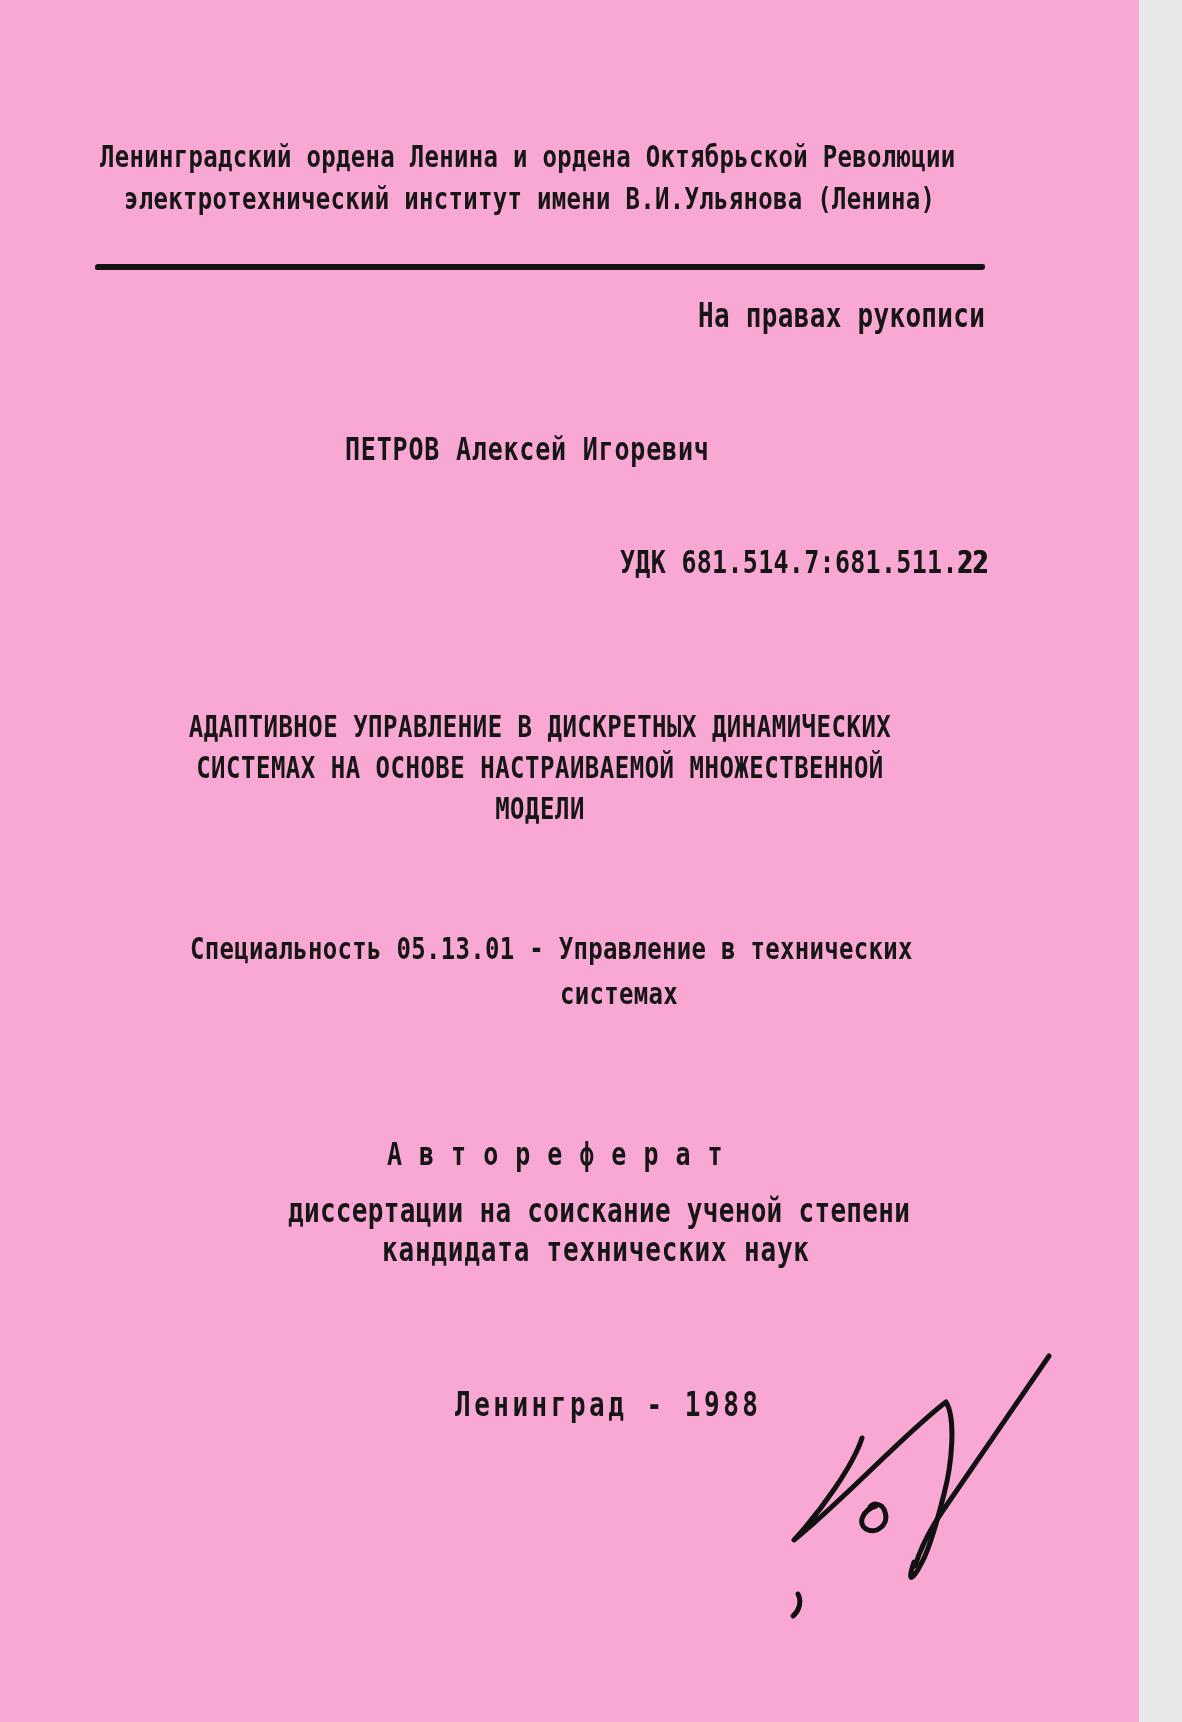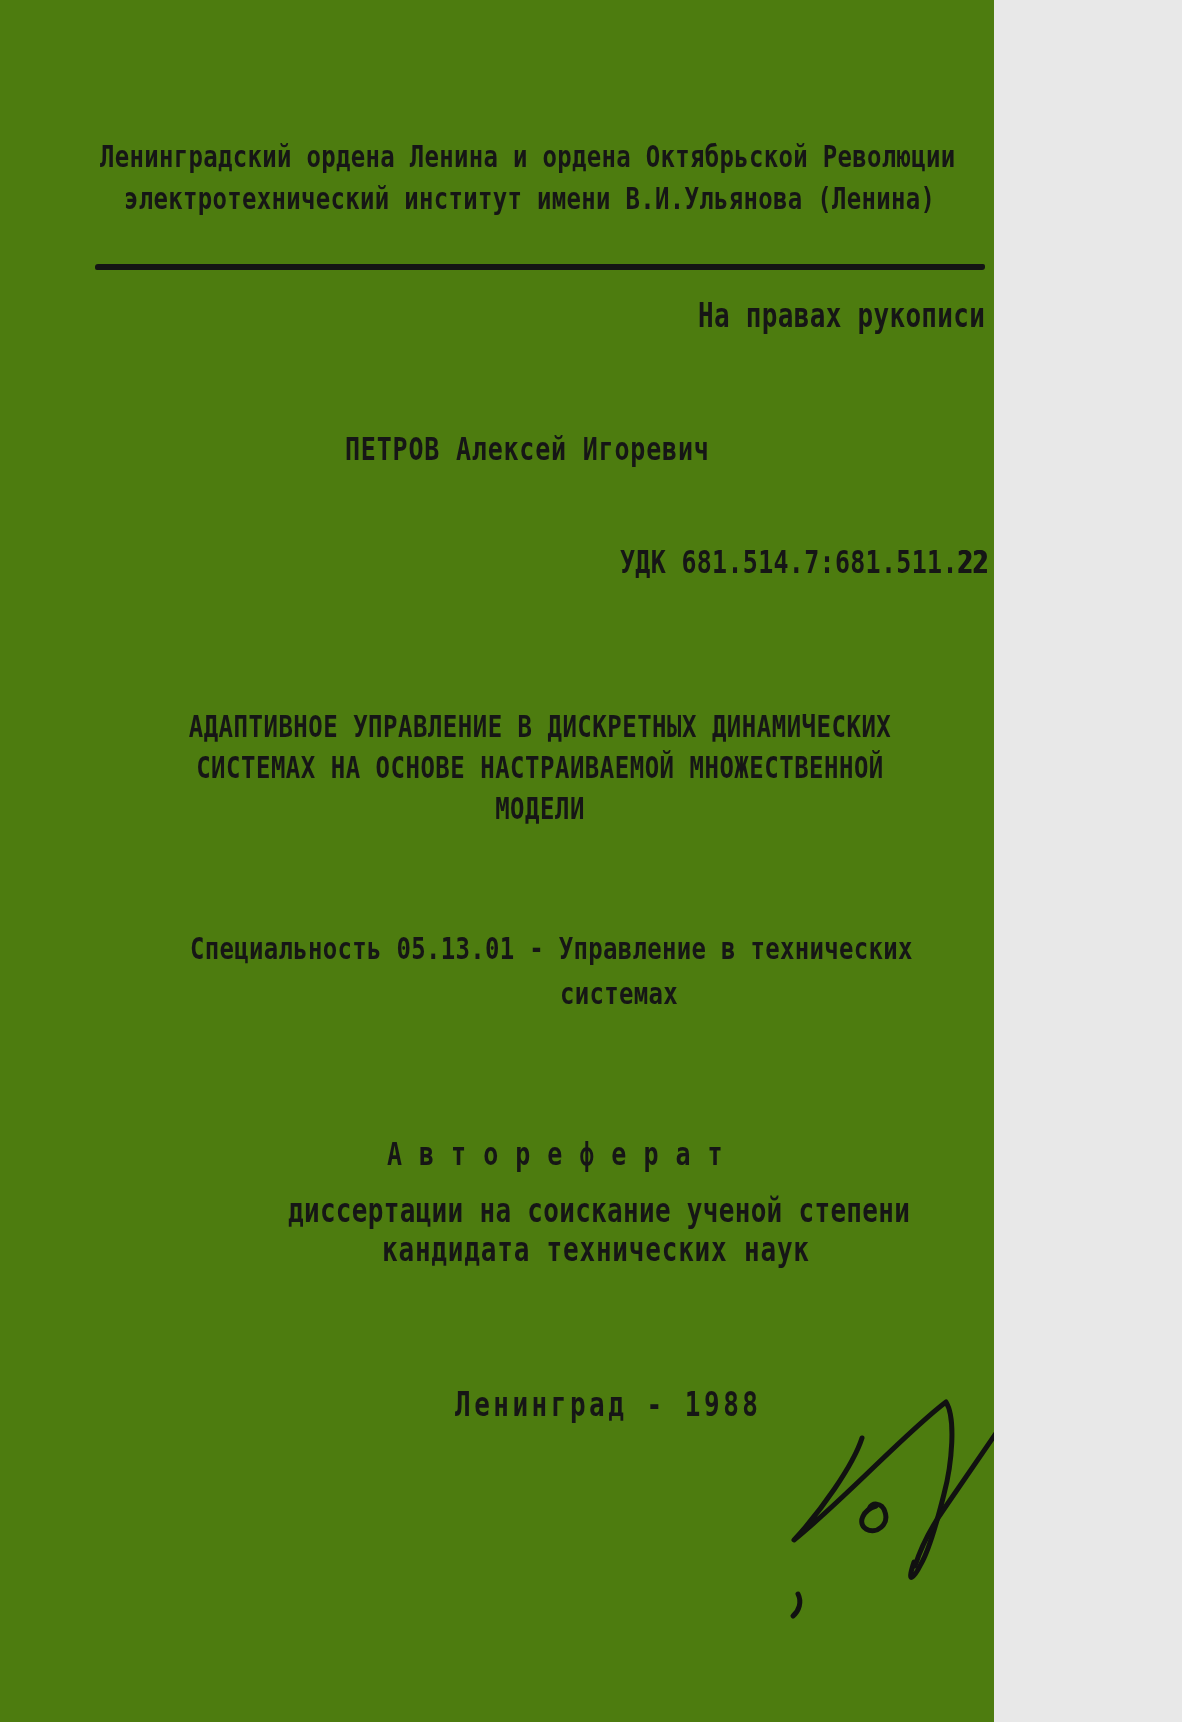--- a/index.html
+++ b/index.html
@@ -2,23 +2,23 @@
 <html><head>
 <meta charset="utf-8">
 <style>
   html, body {
     margin: 0;
     padding: 0;
     background: #e8e8e8;
   }
   .page {
     position: relative;
-    width: 994px;
+    width: 1139px;
     height: 1722px;
-    background: #4d7c0f;
+    background: #f9a8d4;
     overflow: hidden;
     font-family: "DejaVu Sans Mono", "Liberation Mono", monospace;
   }
   .tw {
     position: absolute;
     font-family: "DejaVu Sans Mono", "Liberation Mono", monospace;
     font-weight: bold;
     color: #161616;
     line-height: 1;
     white-space: nowrap;

